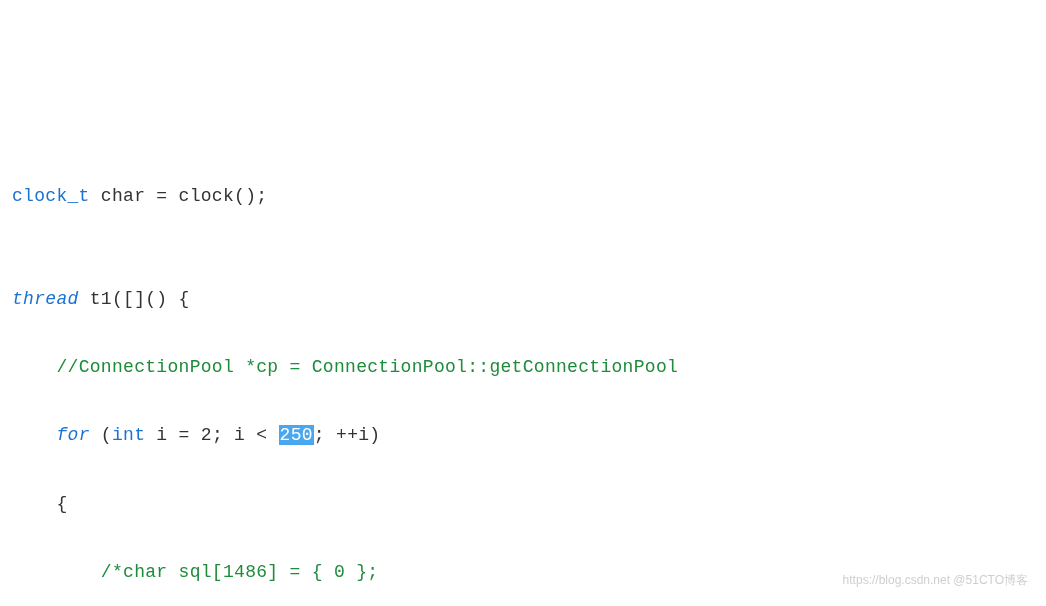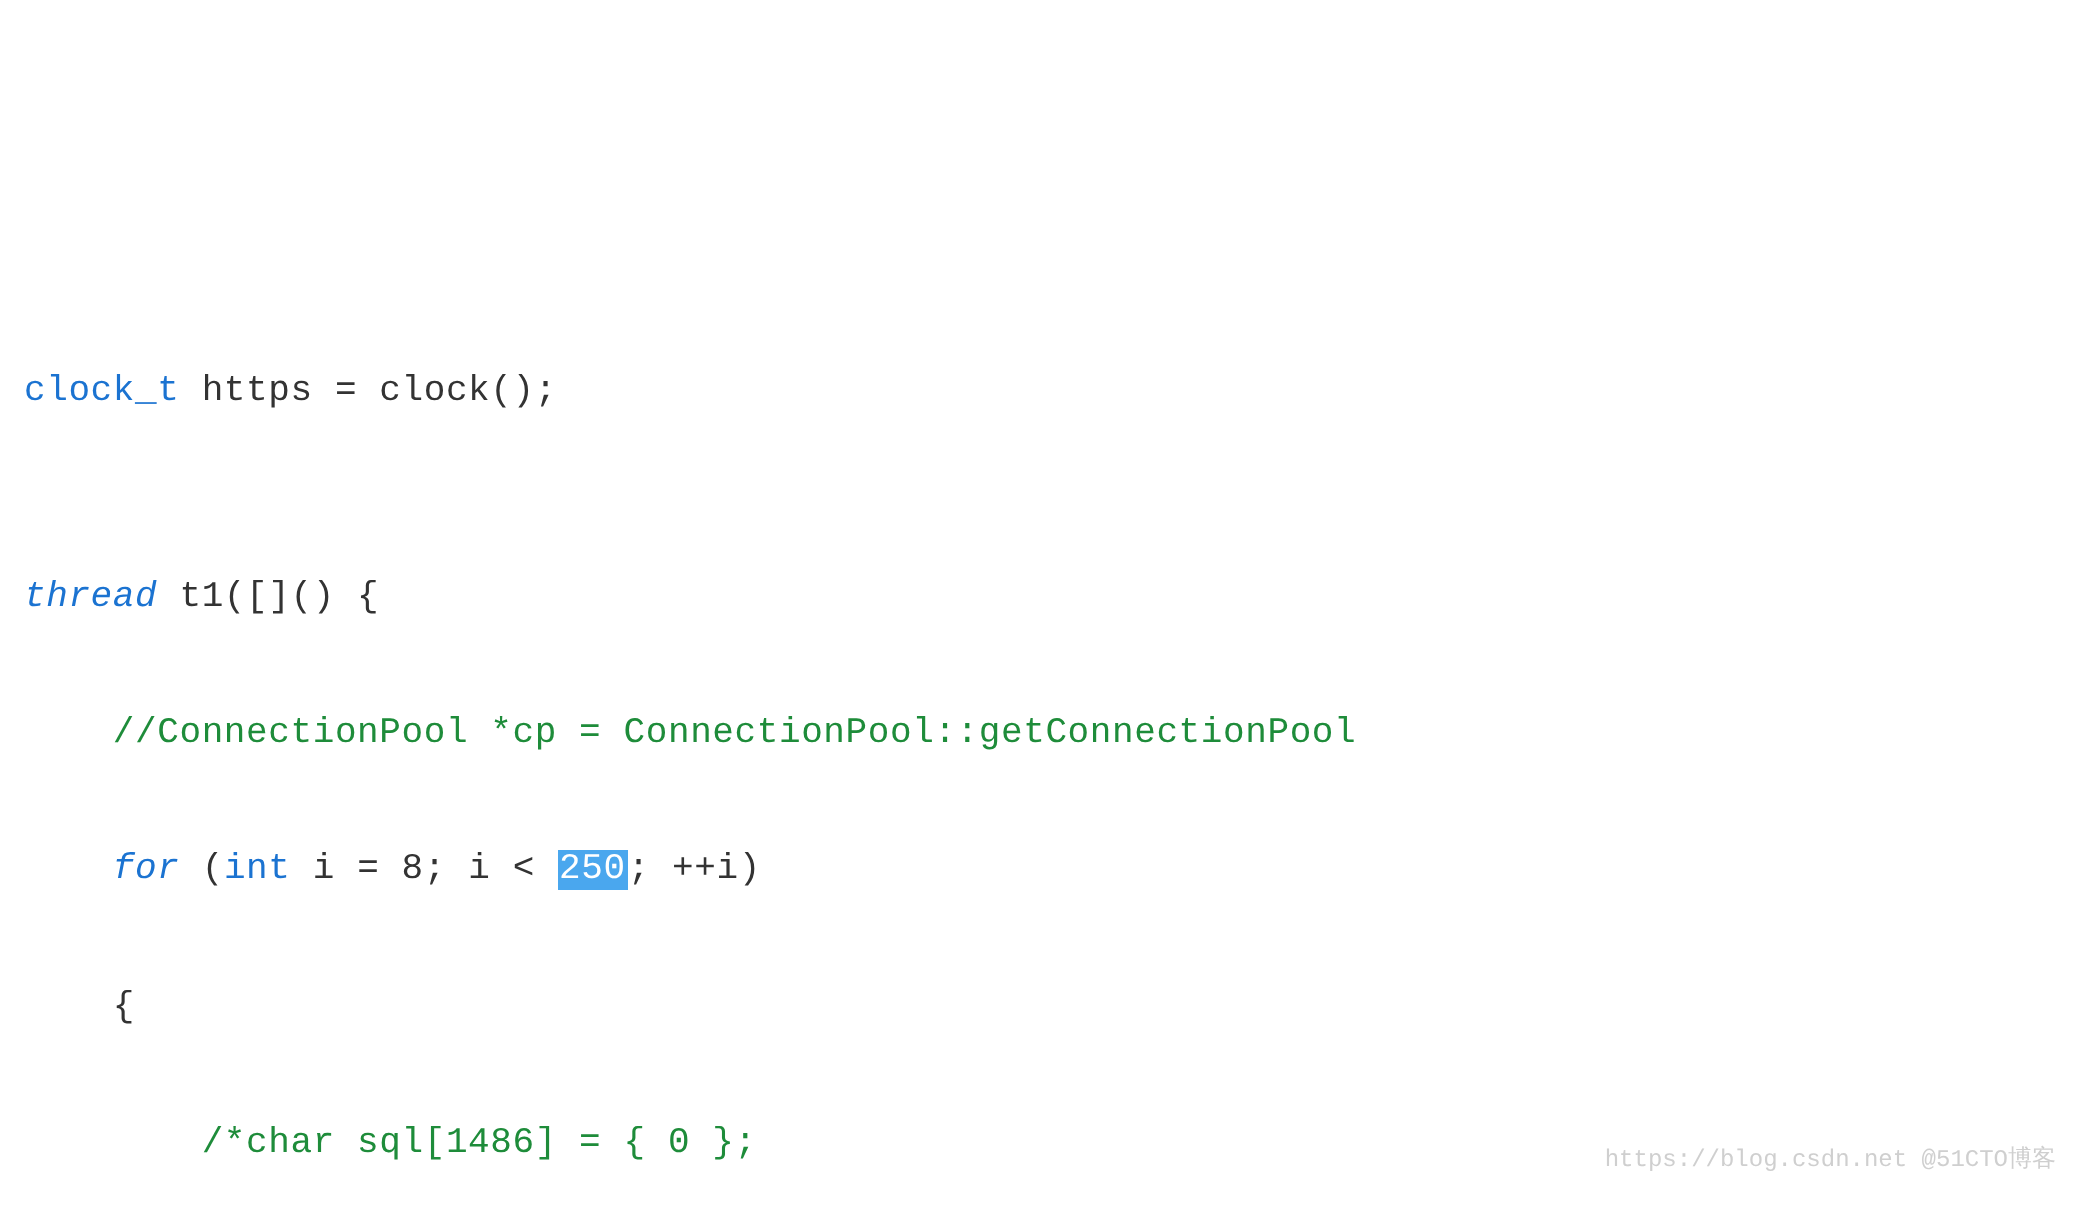--- a/index.html
+++ b/index.html
@@ -21,35 +21,35 @@
     .comment { color: #1e8c3a; text-align: center; }
     .op { color: #333; }
     .hl { background: #4aa7ee; color: #fff; padding: 0 1px; margin-top: 20px; }
     .line { display: block; }
     .watermark {
       position: absolute;
       bottom: 14px;
       right: 18px;
       color: #cfcfcf;
       font-size: 12px;
-      font-family: Liberation Mono, monospace;
+      font-family: Liberation Sans, sans-serif;
     }
     .code-block { letter-spacing: 0.3px; }
   </style>
 </head>
 <body>
 
 
 
 <div class="code-block">
-<span class="line"><span class="type">clock_t</span><span> https </span><span class="op">=</span><span> clock();</span></span>
+<span class="line"><span class="type">clock_t</span><span> char </span><span class="op">=</span><span> clock();</span></span>
 <span class="line"></span>
 <span class="line"><span class="kw">thread</span><span> t1([]() {</span></span>
 <span class="line"><span>    </span><span class="comment">//ConnectionPool *cp = ConnectionPool::getConnectionPool</span></span>
-<span class="line"><span>    </span><span class="kw">for</span><span> (</span><span class="type">int</span><span> i </span><span class="op">=</span><span> 8; i </span><span class="op">&lt;</span><span> </span><span class="hl">250</span><span>; ++i)</span></span>
+<span class="line"><span>    </span><span class="kw">for</span><span> (</span><span class="type">int</span><span> i </span><span class="op">=</span><span> 2; i </span><span class="op">&lt;</span><span> </span><span class="hl">250</span><span>; ++i)</span></span>
 <span class="line">    {</span>
 <span class="line"><span>        </span><span class="comment">/*char sql[1486] = { 0 };</span></span>
 
 
 
 
 
 
 
 

